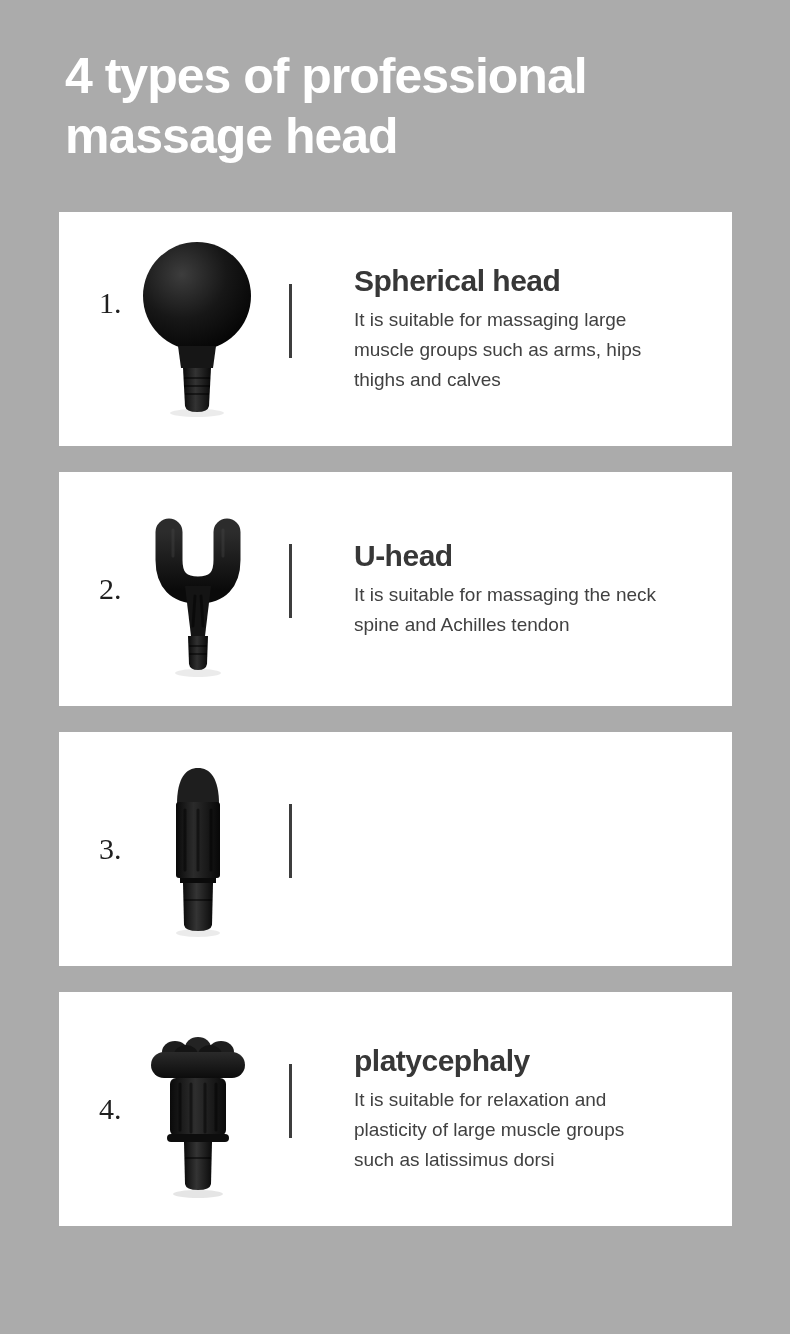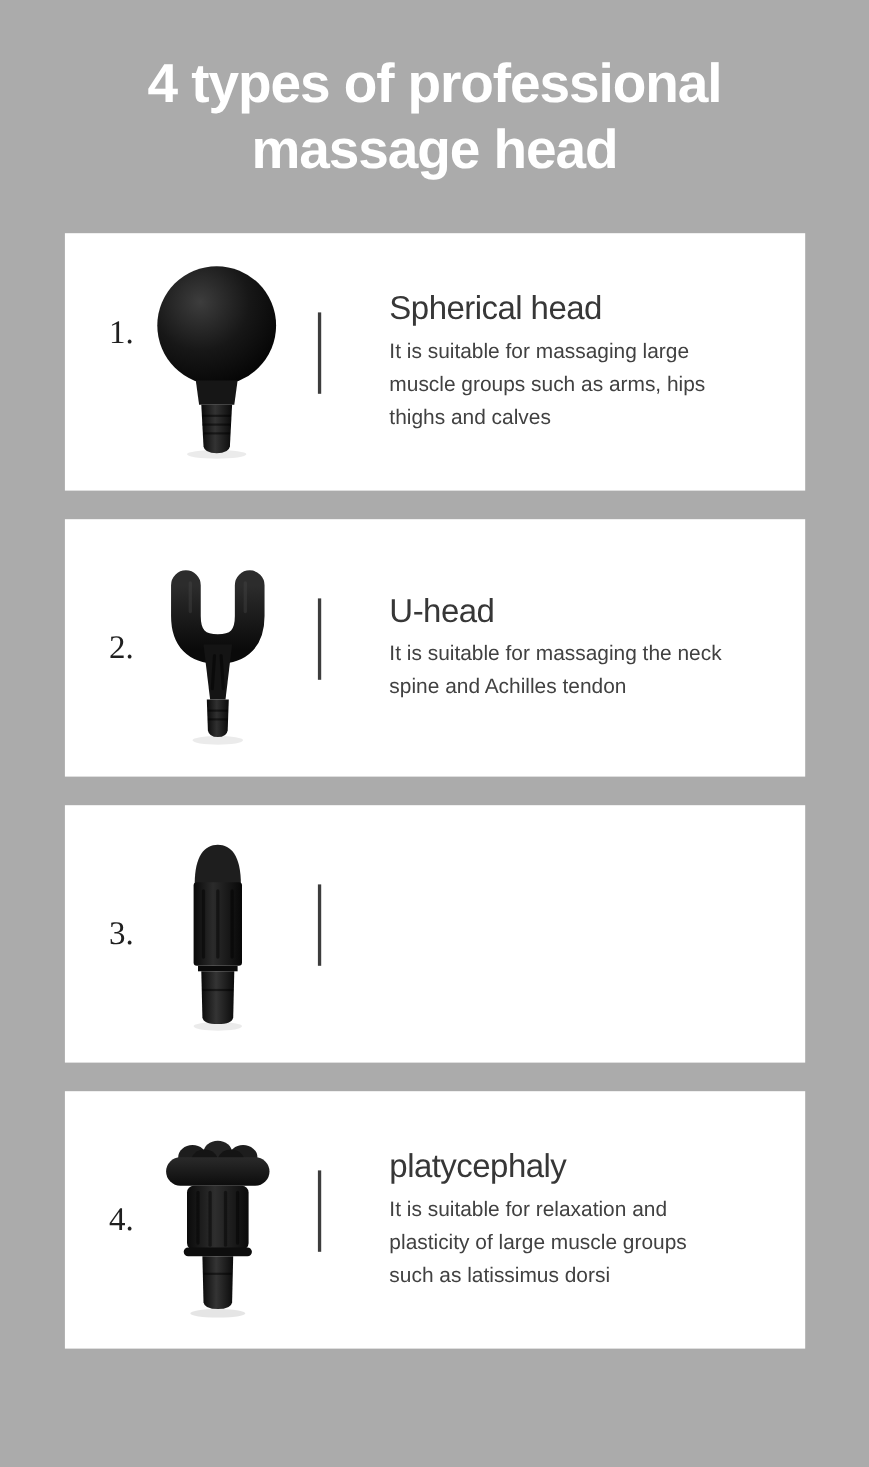--- a/index.html
+++ b/index.html
@@ -8,21 +8,21 @@
     background: #ABABAB;
     font-family: "Liberation Sans", sans-serif;
     overflow: hidden;
   }
   .header {
     height: 212px;
     display: flex; align-items: center; justify-content: center;
   }
   .header h1 {
     margin: 0; width: 660px;
-    text-align: center;
+    text-align: left;
     font-size: 50px; line-height: 1.2; font-weight: bold;
     letter-spacing: -1px;
     color: #FFFFFF;
   }
   .cards { }
   .card {
     width: 673px; height: 234px;
     margin: 0 0 26px 59px;
     background: #FFFFFF;
     display: flex; align-items: center;
@@ -41,21 +41,21 @@
   }
   .card .divider {
     width: 3px; height: 74px;
     background: #3d3d3d;
     margin-left: 26px;
     position: relative; top: -8px;
   }
   .card .text { margin-left: 62px; width: 382px; }
   .card .text h2 {
     margin: 0 0 7px 0;
-    font-size: 30px; font-weight: normal;
+    font-size: 30px; font-weight: bold;
     letter-spacing: -0.5px;
     color: #373737;
   }
   .card .text p {
     margin: 0;
     font-size: 19px; line-height: 30px;
     color: #414141;
     white-space: pre-line;
   }
   svg { display: block; }

